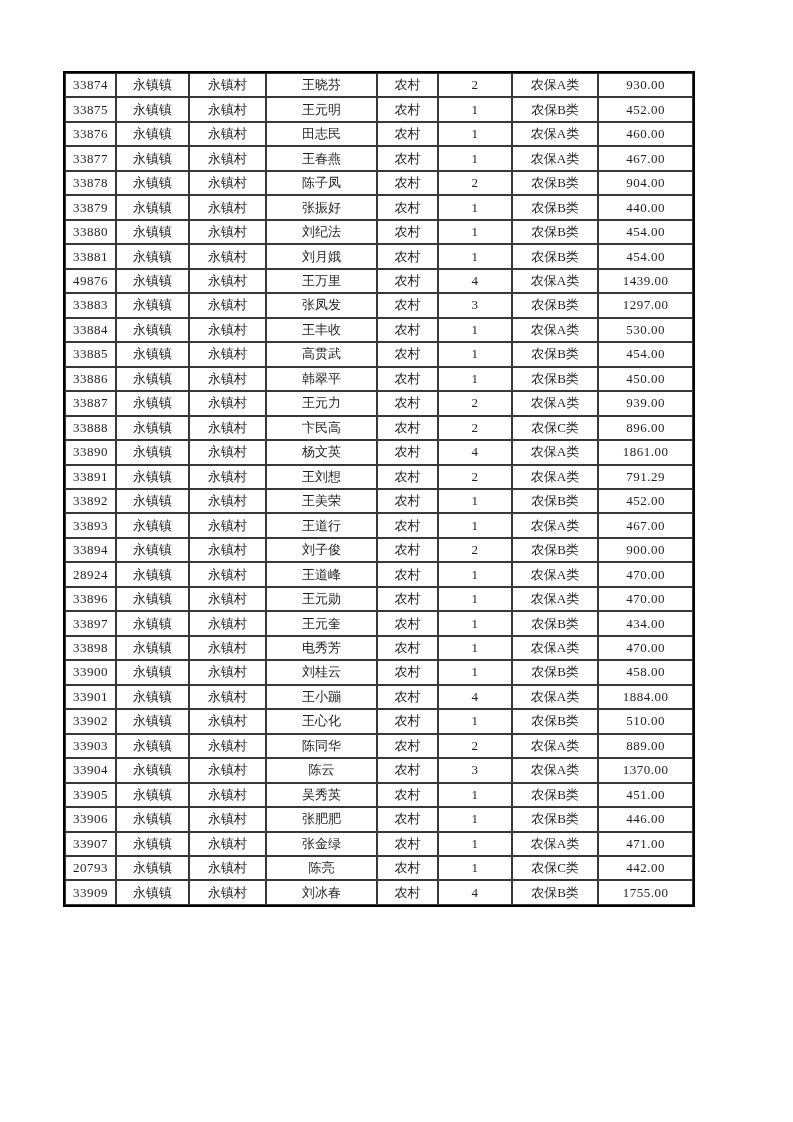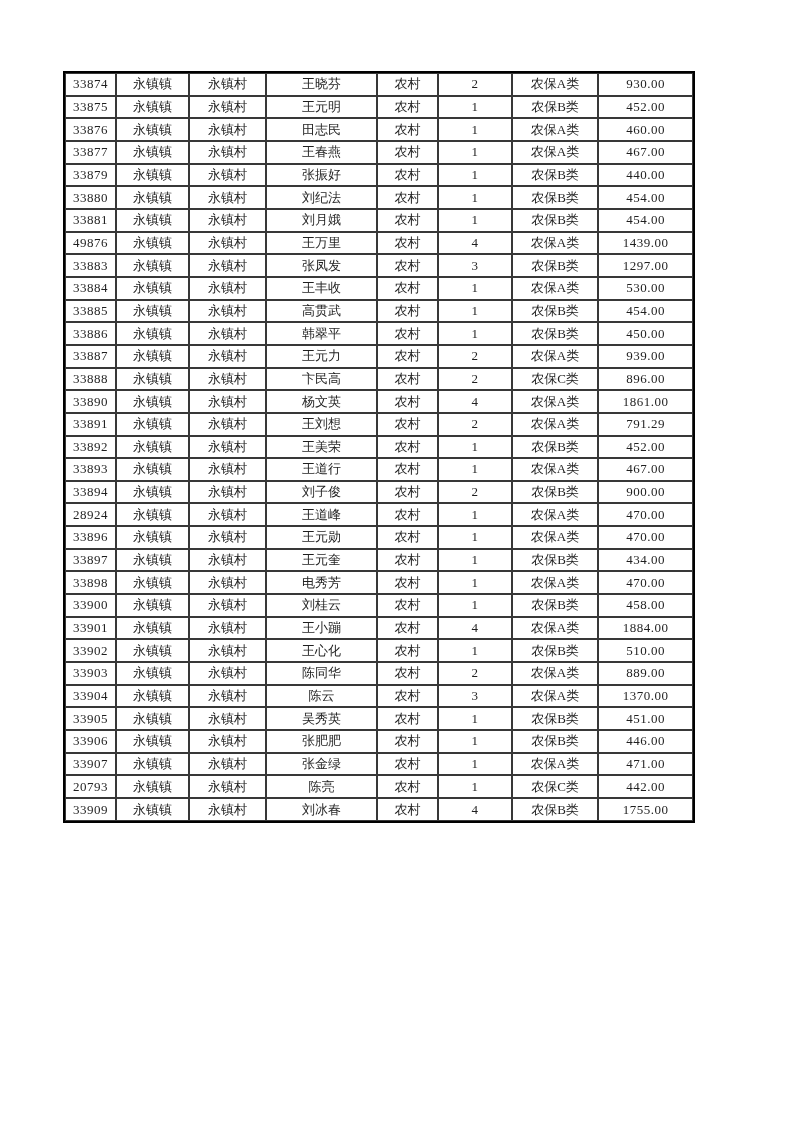--- a/index.html
+++ b/index.html
@@ -20,21 +20,21 @@
     top: 0;
     width: 793px;
     height: 1122px;
     background: #ffffff;
   }
   table.grid {
     position: absolute;
     left: 63px;
     top: 71px;
     width: 630px;
-    height: 752px;
+    height: 836px;
     border-collapse: separate;
     border-spacing: 0;
     table-layout: fixed;
     border: 2px solid #000000;
   }
   table.grid td {
     border: 1px solid #383838;
     text-align: center;
     vertical-align: middle;
     font-size: 13px;
@@ -98,20 +98,30 @@
     <td class="num">33877</td>
     <td>永镇镇</td>
     <td>永镇村</td>
     <td>王春燕</td>
     <td>农村</td>
     <td class="num">1</td>
     <td>农保A类</td>
     <td class="num">467.00</td>
   </tr>
         <tr>
+    <td class="num">33878</td>
+    <td>永镇镇</td>
+    <td>永镇村</td>
+    <td>陈子凤</td>
+    <td>农村</td>
+    <td class="num">2</td>
+    <td>农保B类</td>
+    <td class="num">904.00</td>
+  </tr>
+        <tr>
     <td class="num">33879</td>
     <td>永镇镇</td>
     <td>永镇村</td>
     <td>张振好</td>
     <td>农村</td>
     <td class="num">1</td>
     <td>农保B类</td>
     <td class="num">440.00</td>
   </tr>
         <tr>

